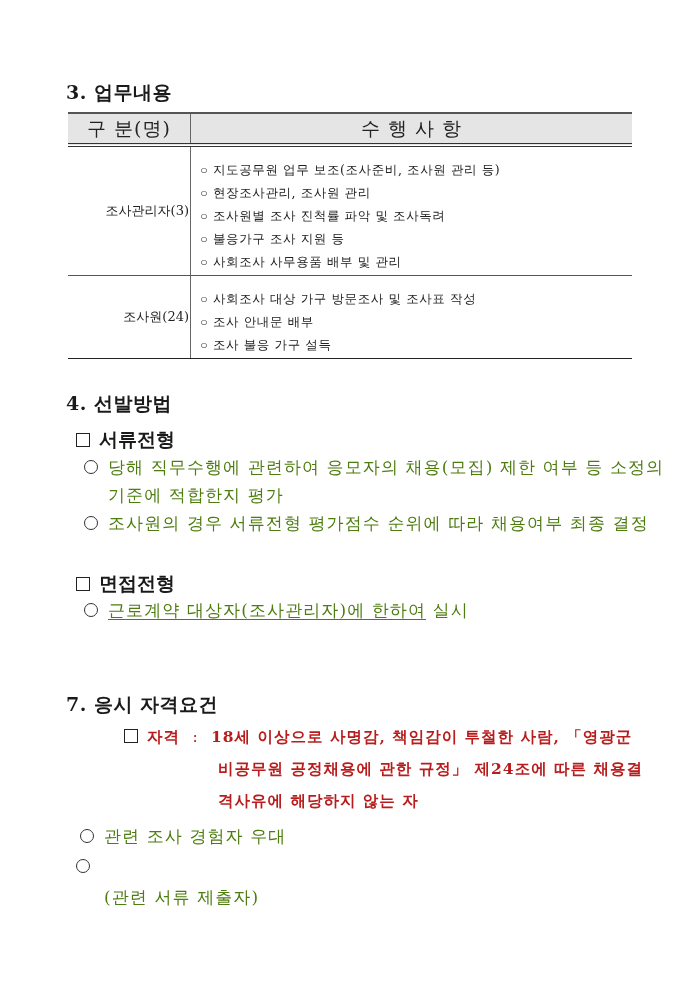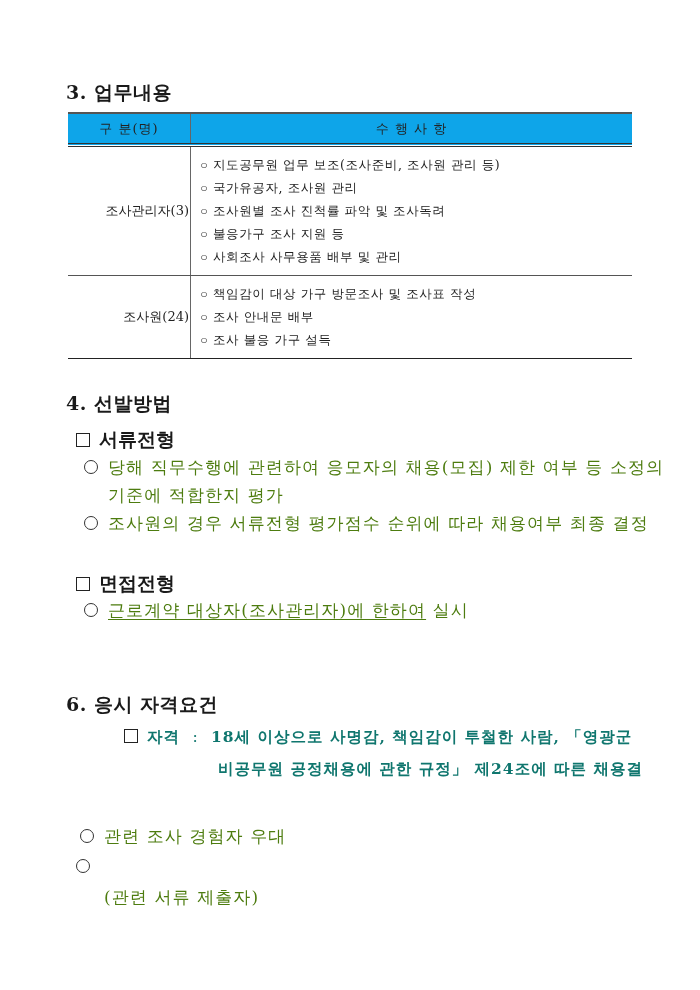--- a/index.html
+++ b/index.html
@@ -6,41 +6,41 @@
   body { width: 700px; height: 990px; position: relative; overflow: hidden;
          font-family: "DejaVu Serif", "Liberation Serif", serif; color: #222; }
   .page { position: absolute; left: 0; top: 0; width: 700px; height: 830px; }
 
   .sec-title { position: absolute; left: 66px; font-size: 19px; font-weight: bold;
                letter-spacing: 0.5px; color: #1a1a1a; }
 
   
   .duty-table { position: absolute; left: 68px; top: 112px; width: 564px;
                 border-collapse: collapse; font-size: 12.5px; }
-  .duty-table th { background: #0ea5e9; height: 27px; font-size: 13px; font-weight: normal;
+  .duty-table th { background: #e5e5e5; height: 27px; font-size: 19px; font-weight: normal;
                    border-top: 2px solid #555; border-bottom: 4px double #333; color: #222;
                    letter-spacing: 1px; }
   .duty-table th.c1 { width: 120px; border-right: 1px solid #666; }
   .duty-table td { vertical-align: middle; border-bottom: 1px solid #555; }
   .duty-table tr.last td { border-bottom: 1.5px solid #222; }
   .duty-table td.c1 { text-align: right; border-right: 1px solid #666; font-size: 13px; }
   .duty-table td.c2 { padding: 6px 0 7px 8px; }
   .duty-table ul { list-style: none; margin: 0; padding: 0; }
-  .duty-table li { height: 23px; line-height: 23px; white-space: nowrap; letter-spacing: 0.6px; }
+  .duty-table li { height: 23px; line-height: 33px; white-space: nowrap; letter-spacing: 0.6px; }
   .duty-table li .bul { display: inline-block; width: 14px; font-size: 10px; color: #444; }
 
   .sub-head { position: absolute; left: 76px; font-size: 19px; font-weight: bold; color: #1a1a1a; }
   .box { display: inline-block; width: 12px; height: 12px; border: 1.5px solid #222;
          margin-right: 9px; vertical-align: -1px; }
   .line { position: absolute; font-size: 17px; white-space: nowrap; letter-spacing: 1.1px; color: #4d7c0f; }
   .circ { display: inline-block; width: 12px; height: 12px; border: 1.3px solid #333;
           border-radius: 50%; margin-right: 10px; vertical-align: -1px; }
   .ul { text-decoration: underline; text-underline-offset: 3px; }
 
-  .qual { position: absolute; left: 76px; font-size: 15.5px; font-weight: bold; color: #0f766e;
+  .qual { position: absolute; left: 76px; font-size: 15.5px; font-weight: bold; color: #b91c1c;
           white-space: nowrap; letter-spacing: 1px; padding-left: 48px; }
 </style>
 </head>
 <body>
 
 <div class="page">
 
   <div class="sec-title" style="top:80px;">3. 업무내용</div>
 
   <table class="duty-table">
@@ -49,32 +49,32 @@
         <th class="c1">구 분(명)</th>
         <th class="c2">수 행 사 항</th>
       </tr>
     </thead>
     <tbody>
       <tr>
         <td class="c1">조사관리자(3)</td>
         <td class="c2">
           <ul>
             <li><span class="bul">ㅇ</span><span>지도공무원 업무 보조(조사준비, 조사원 관리 등)</span></li>
-            <li><span class="bul">ㅇ</span><span>국가유공자, 조사원 관리</span></li>
+            <li><span class="bul">ㅇ</span><span>현장조사관리, 조사원 관리</span></li>
             <li><span class="bul">ㅇ</span><span>조사원별 조사 진척률 파악 및 조사독려</span></li>
             <li><span class="bul">ㅇ</span><span>불응가구 조사 지원 등</span></li>
             <li><span class="bul">ㅇ</span><span>사회조사 사무용품 배부 및 관리</span></li>
           </ul>
         </td>
       </tr>
       <tr class="last">
         <td class="c1">조사원(24)</td>
         <td class="c2">
           <ul>
-            <li><span class="bul">ㅇ</span><span>책임감이 대상 가구 방문조사 및 조사표 작성</span></li>
+            <li><span class="bul">ㅇ</span><span>사회조사 대상 가구 방문조사 및 조사표 작성</span></li>
             <li><span class="bul">ㅇ</span><span>조사 안내문 배부</span></li>
             <li><span class="bul">ㅇ</span><span>조사 불응 가구 설득</span></li>
           </ul>
         </td>
       </tr>
     </tbody>
   </table>
 
   <div class="sec-title" style="top:391px;">4. 선발방법</div>
 
@@ -89,28 +89,29 @@
     <span class="circ"></span><span>조사원의 경우 서류전형 평가점수 순위에 따라 채용여부 최종 결정</span>
   </div>
 
   <div class="sub-head" style="top:571px;">
     <span class="box"></span><span>면접전형</span>
   </div>
   <div class="line" style="left:84px; top:599px;">
     <span class="circ"></span><span class="ul">근로계약 대상자(조사관리자)에 한하여</span><span> 실시</span>
   </div>
 
-  <div class="sec-title" style="top:692px;">6. 응시 자격요건</div>
+  <div class="sec-title" style="top:692px;">7. 응시 자격요건</div>
 
   <div class="qual" style="top:727px;">
     <span class="box"></span><span>자격</span>
     <span style="margin:0 6px; font-weight:normal;">:</span>
     <span>18세 이상으로 사명감, 책임감이 투철한 사람, 「영광군</span>
   </div>
   <div class="qual" style="left:170px; top:759px;">비공무원 공정채용에 관한 규정」 제24조에 따른 채용결</div>
+  <div class="qual" style="left:170px; top:791px;">격사유에 해당하지 않는 자</div>
 
   <div class="line" style="left:80px; top:825px;">
     <span class="circ"></span><span>관련 조사 경험자 우대</span>
   </div>
   <div class="line" style="left:76px; top:856px; letter-spacing:0.6px;">
     <span class="circ"></span>
   </div>
   <div class="line" style="left:104px; top:886px;">(관련 서류 제출자)</div>
 
 </div>

